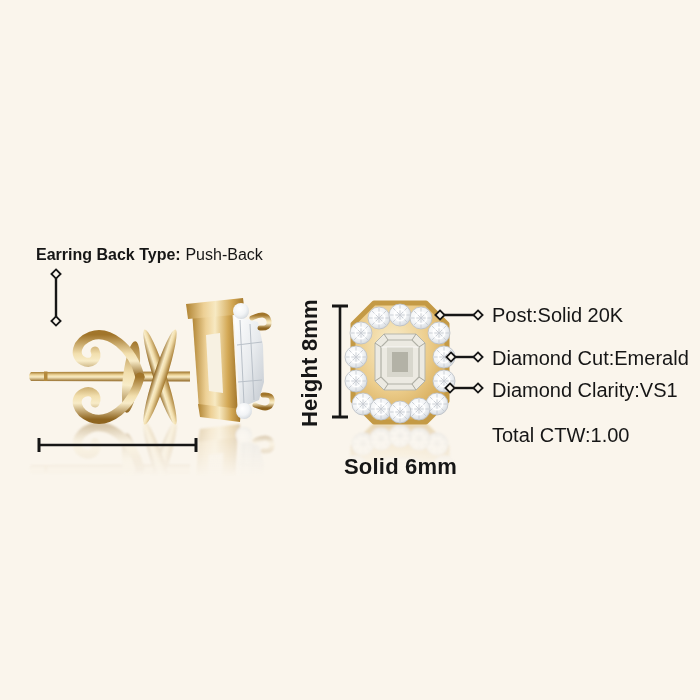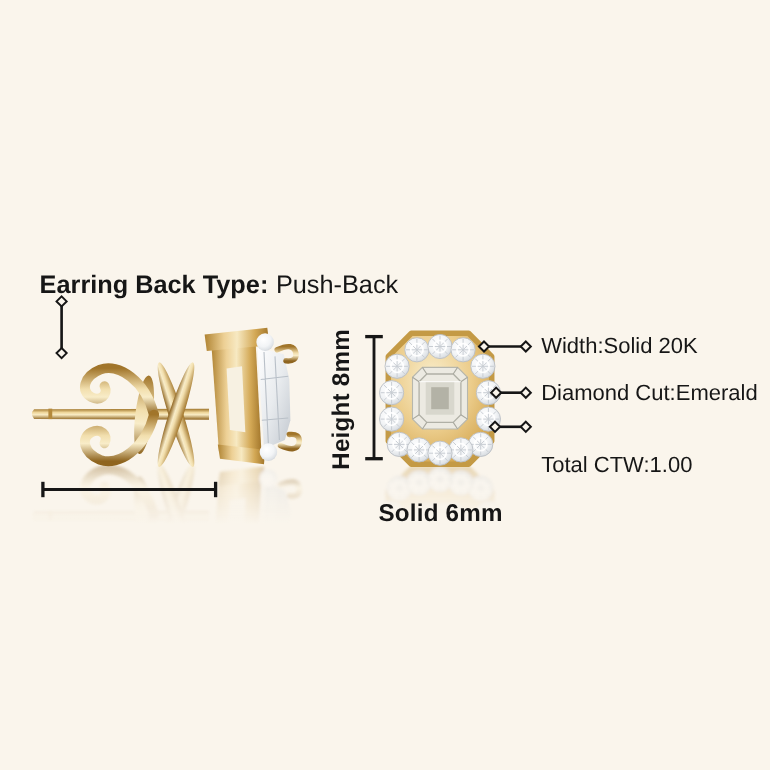--- a/index.html
+++ b/index.html
@@ -9,33 +9,33 @@
   }
   html,body{margin:0;padding:0}
   body{
     width:700px;height:700px;position:relative;overflow:hidden;
     background:var(--background);
     color:var(--text);
     font-family:"Liberation Sans", sans-serif;
   }
   .stage{position:absolute;inset:0}
   svg.art{position:absolute;left:0;top:0}
-  .label{position:absolute;white-space:nowrap;font-size:23px;line-height:1.1;color:var(--text)}
+  .label{position:absolute;white-space:nowrap;font-size:16px;line-height:1.1;color:var(--text)}
   .label .b{font-weight:700}
   .label .v{margin-left:.30em;font-weight:400}
   .measure{font-weight:700;font-size:22px;letter-spacing:.2px}
   .back-type{left:36px;top:246px}
   .post-length{left:36px;top:455px}
   .width-lbl{left:344px;top:455px}
   .height-lbl{left:230px;top:351px;width:160px;text-align:center;transform:rotate(-90deg)}
   .spec{position:absolute;left:492px;white-space:nowrap;font-size:20px}
   .spec-0{top:304px}
   .spec-1{top:347px}
   .spec-2{top:379px}
-  .spec-3{top:412px}
+  .spec-3{top:424px}
 </style>
 </head>
 <body>
 
 <div class="stage">
 
   <svg class="art" width="700" height="700" viewBox="0 0 700 700">
     <defs>
       <linearGradient id="gpost" x1="0" y1="0" x2="0" y2="1">
         <stop offset="0" stop-color="#9c7126"></stop>
@@ -197,22 +197,25 @@
   <div class="label back-type">
     <span class="b">Earring Back Type:</span><span class="v">Push-Back</span>
   </div>
 
 
   <div class="label measure height-lbl">Height 8mm</div>
 
   <div class="label measure width-lbl">Solid 6mm</div>
 
   <div class="spec spec-0">
-    <span class="b">Width:</span><span class="v">Solid 20K</span>
+    <span class="b">Post:</span><span class="v">Solid 20K</span>
   </div>
   <div class="spec spec-1">
     <span class="b">Diamond Cut:</span><span class="v">Emerald</span>
   </div>
+  <div class="spec spec-2">
+    <span class="b">Diamond Clarity:</span><span class="v">VS1</span>
+  </div>
   <div class="spec spec-3">
     <span class="b">Total CTW:</span><span class="v">1.00</span>
   </div>
 
 </div>
 
 </body></html>

